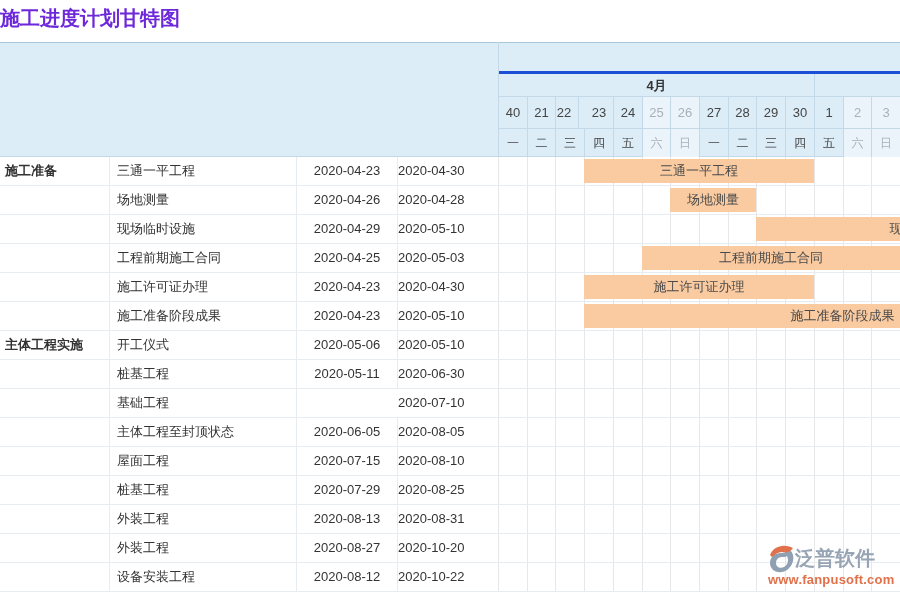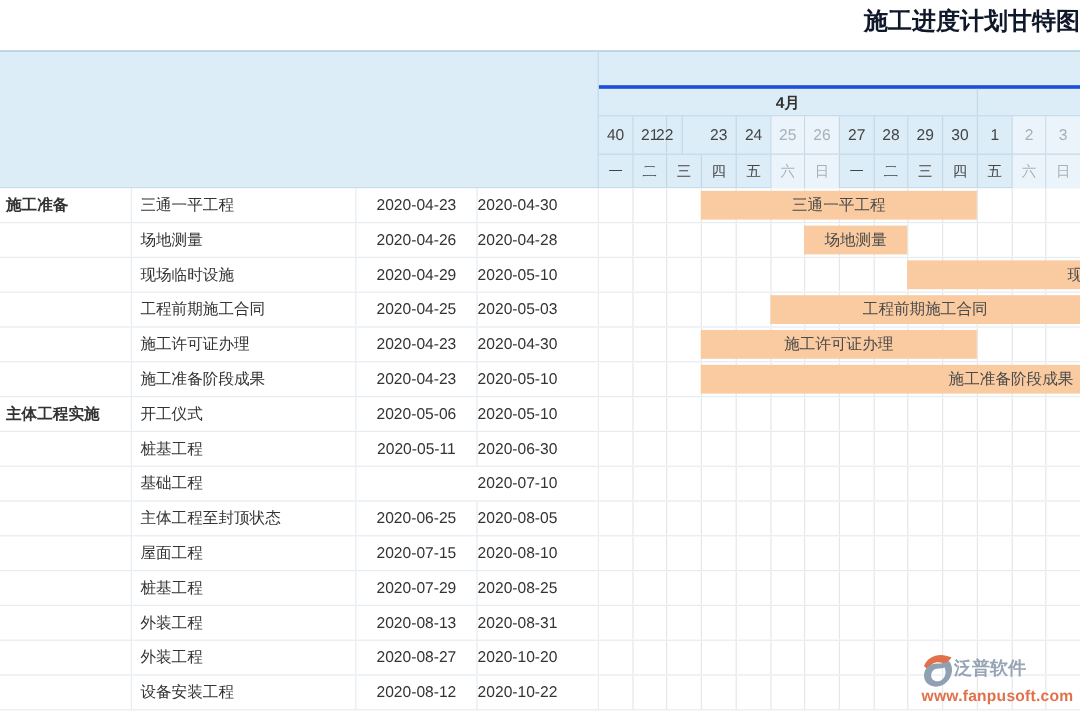--- a/index.html
+++ b/index.html
@@ -1,19 +1,19 @@
 <!DOCTYPE html>
 <html><head>
 <meta charset="utf-8">
 <style>
   html,body{margin:0;padding:0;background:#fff;}
   .page{position:relative;width:900px;height:595px;background:#fff;overflow:hidden;
         font-family:"Liberation Sans",sans-serif;}
   .title{position:absolute;top:0;left:0;width:900px;height:42px;line-height:36px;
-         text-align:right;font-size:20px;font-weight:bold;color:#0f172a;}
+         text-align:left;font-size:20px;font-weight:bold;color:#6d28d9;}
   
   .header{position:absolute;top:42px;left:0;width:900px;height:115px;background:#DCEDF8;
           border-top:1px solid #A6C6DB;border-bottom:1px solid #C3D9E8;box-sizing:border-box;}
   .chart-header{position:absolute;left:498px;top:42px;width:402px;height:115px;
           border-left:1px solid #C3D9E8;box-sizing:border-box;overflow:hidden;}
   .month-row{position:absolute;left:0;top:29px;width:402px;height:25px;
           border-top:3px solid #1d4ed8;box-sizing:border-box;}
   .month-cell{position:absolute;top:0;height:100%;line-height:24px;text-align:center;
           font-size:13px;font-weight:bold;color:#333;border-right:1px solid #C3D9E8;box-sizing:border-box;}
   .day-number-row{position:absolute;left:0;top:54px;width:402px;height:32px;
@@ -33,40 +33,40 @@
   .c-name{left:110px;width:187px;padding-left:7px;border-right:1px solid #E7ECF0;}
   .c-start{left:297px;width:101px;text-align:center;border-right:1px solid #E7ECF0;}
   .c-end{left:398px;width:100px;text-align:left;}
   .trow-chart{position:absolute;left:498px;top:0;width:402px;height:28px;overflow:hidden;}
   .gcell{position:absolute;top:0;height:100%;border-left:1px solid #E7E7E7;box-sizing:border-box;}
   .bar{position:absolute;top:2px;height:24px;z-index:2;}
   .bar-label{width:100%;text-align:center;line-height:24px;font-size:13px;color:#4a4a4a;white-space:nowrap;}
   
   .watermark{position:absolute;left:768px;top:543px;width:130px;z-index:5;}
   .wm-top{display:flex;align-items:center;}
-  .wm-brand{font-size:15px;font-weight:bold;color:#97A4B4;letter-spacing:0px;line-height:30px;}
+  .wm-brand{font-size:20px;font-weight:bold;color:#97A4B4;letter-spacing:0px;line-height:30px;}
   .wm-url{font-size:13px;font-weight:bold;color:#E0714B;letter-spacing:0.2px;margin-top:-1px;}
 </style>
 </head>
 <body>
 
 <div class="page">
   <div class="title">施工进度计划甘特图</div>
 
   <div class="header"></div>
 
   <div class="chart-header">
     <div class="month-row">
         <div class="month-cell" style="left: 0px; width: 316px;">4月</div>
         <div class="month-cell" style="left: 316px; width: 86px;"></div>
       </div>
     <div class="day-number-row">
         <div class="day-cell" style="left: 0px; width: 29px;">40</div>
         <div class="day-cell" style="left: 29px; width: 28px;">21</div>
-        <div class="day-cell" style="left: 41px; width: 29px;">22</div>
+        <div class="day-cell" style="left: 51px; width: 29px;">22</div>
         <div class="day-cell" style="left: 86px; width: 29px;">23</div>
         <div class="day-cell" style="left: 115px; width: 29px;">24</div>
         <div class="day-cell weekend" style="left: 144px; width: 28px;">25</div>
         <div class="day-cell weekend" style="left: 172px; width: 29px;">26</div>
         <div class="day-cell" style="left: 201px; width: 29px;">27</div>
         <div class="day-cell" style="left: 230px; width: 28px;">28</div>
         <div class="day-cell" style="left: 258px; width: 29px;">29</div>
         <div class="day-cell" style="left: 287px; width: 29px;">30</div>
         <div class="day-cell" style="left: 316px; width: 29px;">1</div>
         <div class="day-cell weekend" style="left: 345px; width: 28px;">2</div>
@@ -302,21 +302,21 @@
           <div class="gcell" style="left: 258px; width: 29px;"></div>
           <div class="gcell" style="left: 287px; width: 29px;"></div>
           <div class="gcell" style="left: 316px; width: 29px;"></div>
           <div class="gcell" style="left: 345px; width: 28px;"></div>
           <div class="gcell" style="left: 373px; width: 29px;"></div>
         </div>
       </div>
       <div class="trow">
         <div class="tcell c-group"></div>
         <div class="tcell c-name">主体工程至封顶状态</div>
-        <div class="tcell c-start">2020-06-25</div>
+        <div class="tcell c-start">2020-06-05</div>
         <div class="tcell c-end">2020-08-05</div>
         <div class="trow-chart">
           <div class="gcell" style="left: 0px; width: 29px;"></div>
           <div class="gcell" style="left: 29px; width: 28px;"></div>
           <div class="gcell" style="left: 57px; width: 29px;"></div>
           <div class="gcell" style="left: 86px; width: 29px;"></div>
           <div class="gcell" style="left: 115px; width: 29px;"></div>
           <div class="gcell" style="left: 144px; width: 28px;"></div>
           <div class="gcell" style="left: 172px; width: 29px;"></div>
           <div class="gcell" style="left: 201px; width: 29px;"></div>

